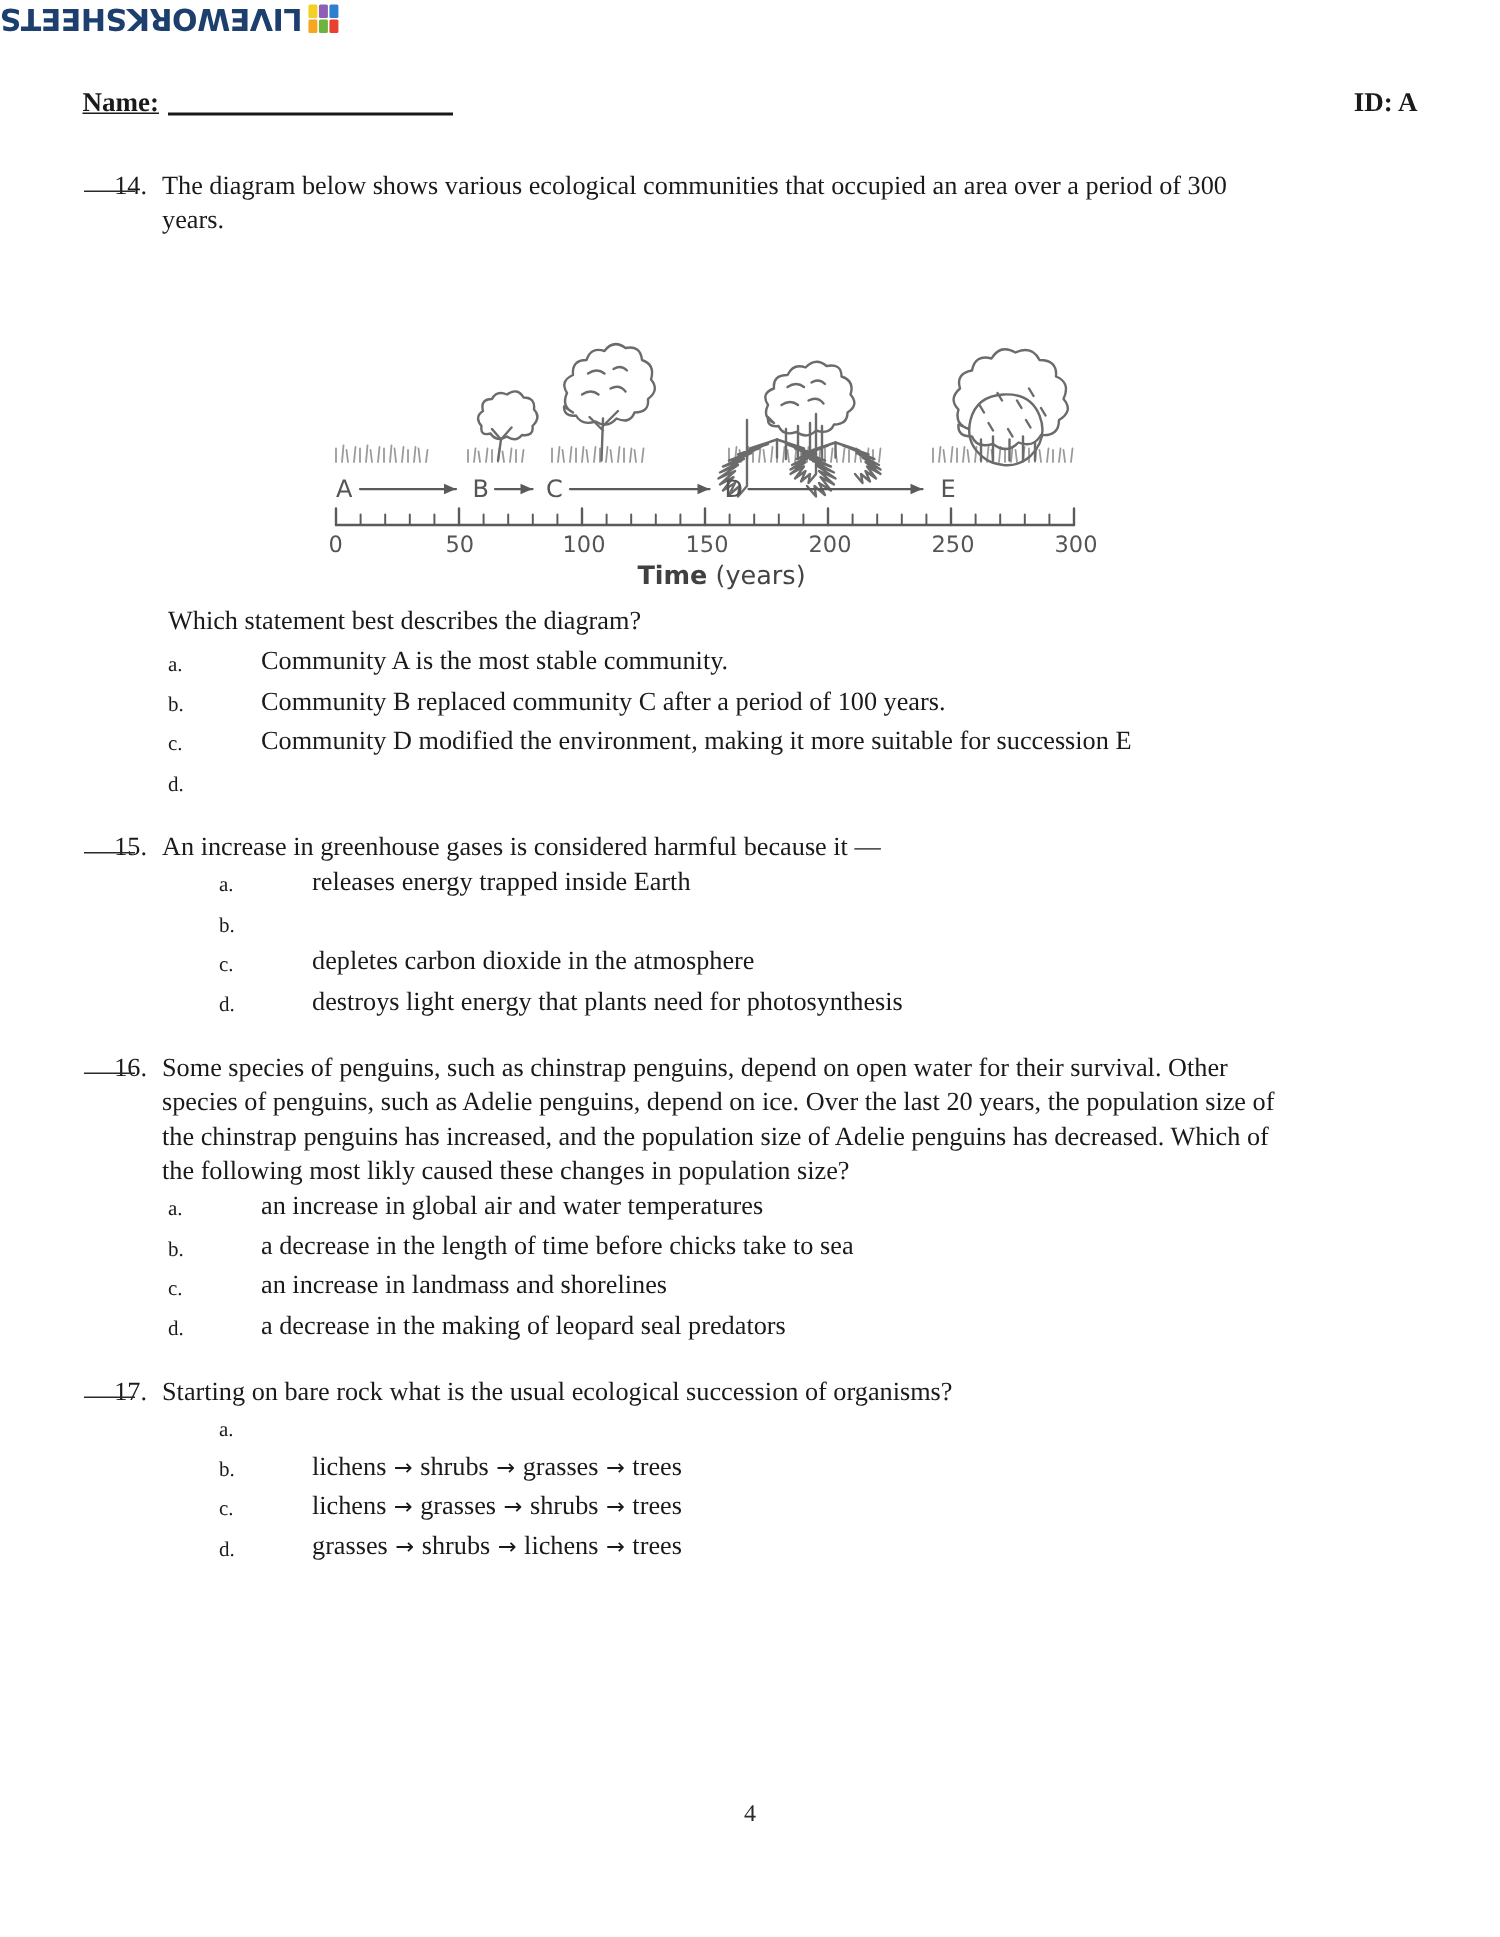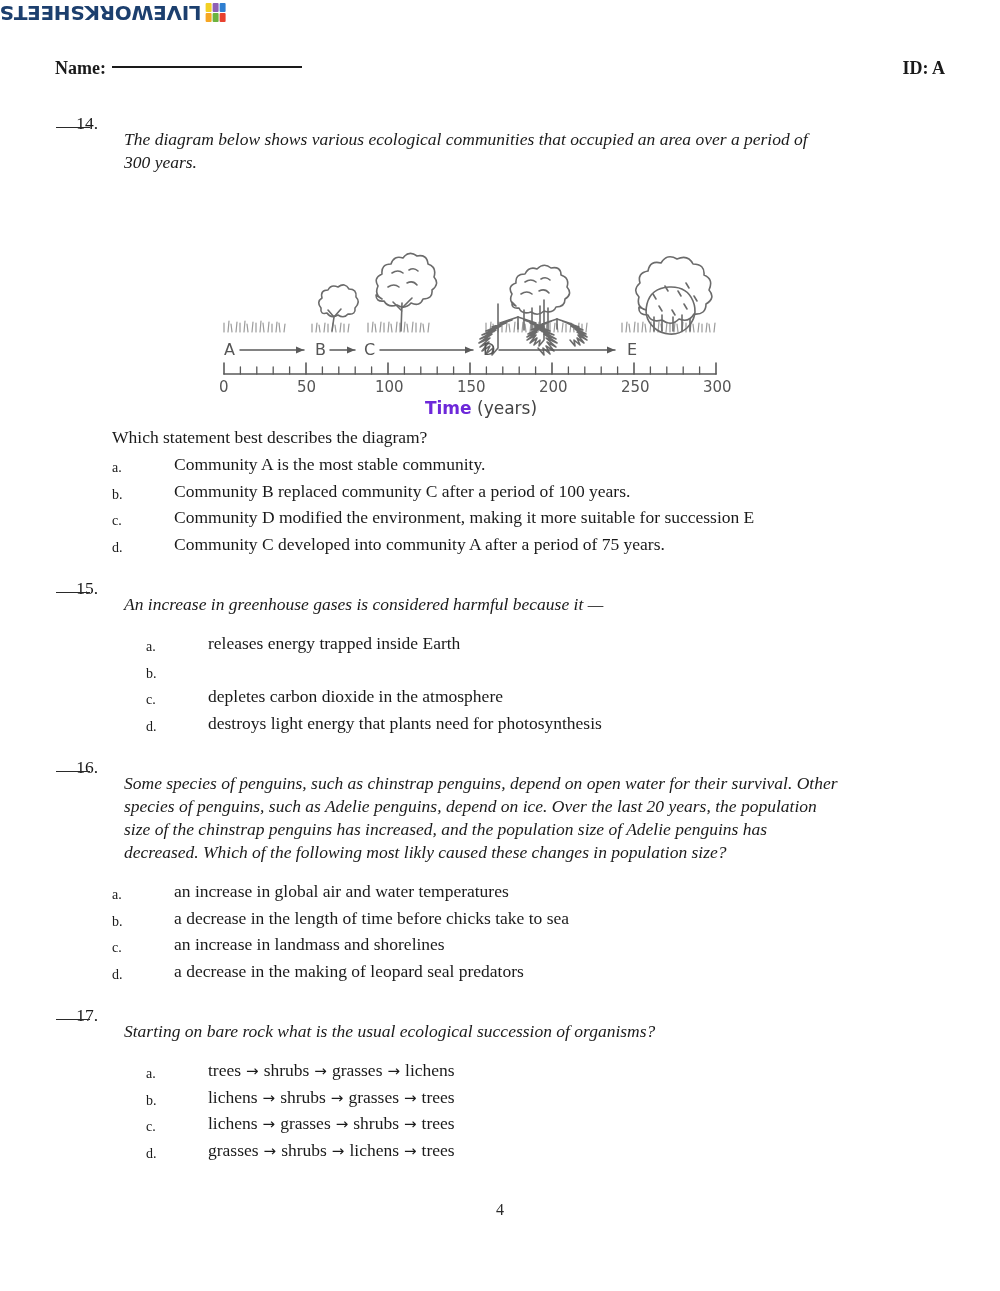--- a/index.html
+++ b/index.html
@@ -67,22 +67,23 @@
     position: absolute;
     top: 58px;
     left: 55px;
     width: 890px;
     display: flex;
     justify-content: space-between;
     align-items: baseline;
   }
   .name-block {
     display: flex;
-    align-items: center;
+    align-items: flex-end;
     gap: 6px;
+    text-decoration: underline;
   }
   .name-label {
     font-weight: bold;
     font-size: 18px;
   }
   .name-rule {
     display: inline-block;
     width: 190px;
     border-bottom: 2px solid #1a1a1a;
     height: 1px;
@@ -126,22 +127,21 @@
     padding-right: 10px;
     font-size: 17.5px;
     line-height: 23px;
   }
   .q-body {
     flex: 1 1 auto;
     font-size: 17.5px;
     line-height: 23px;
   }
   .q-stem {
-    margin: 16px;
-    font-style: italic;
+    margin: 0;
   }
   .q-subprompt {
     margin: 4px;
   }
 
   
   .choices {
     list-style: none;
     margin: 0;
     padding: 0;
@@ -191,21 +191,21 @@
   }
   .diagram-caption {
     text-align: center;
     margin-top: 2px;
     font-family: "DejaVu Sans", sans-serif;
     font-size: 17px;
     color: #444444;
   }
   .diagram-caption .cap-bold {
     font-weight: bold;
-    color: #6d28d9;
+    color: #404040;
   }
 
   
   .page-footer {
     position: absolute;
     bottom: 72px;
     left: 0;
     width: 1000px;
     text-align: center;
     font-size: 16px;
@@ -355,21 +355,20 @@
           <li class="choice">
             <span class="choice-letter">b.</span>
             <span class="choice-text">Community B replaced community C after a period of 100 years.</span>
           </li>
           <li class="choice">
             <span class="choice-letter">c.</span>
             <span class="choice-text">Community D modified the environment, making it more suitable for succession E</span>
           </li>
           <li class="choice">
             <span class="choice-letter">d.</span>
-            <span class="choice-text">Community C developed into community A after a period of 75 years.</span>
           </li>
         </ul>
       </div>
     </div>
   </div>
 
   <div class="question">
     <span class="q-blank"></span>
     <div class="q-row">
       <div class="q-num">15.</div>
@@ -426,21 +425,20 @@
 
   <div class="question">
     <span class="q-blank"></span>
     <div class="q-row">
       <div class="q-num">17.</div>
       <div class="q-body">
         <p class="q-stem">Starting on bare rock what is the usual ecological succession of organisms?</p>
         <ul class="choices choices-indent-deep">
           <li class="choice">
             <span class="choice-letter">a.</span>
-            <span class="choice-text"><span>trees</span><span class="arrow-glyph">→</span><span>shrubs</span><span class="arrow-glyph">→</span><span>grasses</span><span class="arrow-glyph">→</span><span>lichens</span></span>
           </li>
           <li class="choice">
             <span class="choice-letter">b.</span>
             <span class="choice-text"><span>lichens</span><span class="arrow-glyph">→</span><span>shrubs</span><span class="arrow-glyph">→</span><span>grasses</span><span class="arrow-glyph">→</span><span>trees</span></span>
           </li>
           <li class="choice">
             <span class="choice-letter">c.</span>
             <span class="choice-text"><span>lichens</span><span class="arrow-glyph">→</span><span>grasses</span><span class="arrow-glyph">→</span><span>shrubs</span><span class="arrow-glyph">→</span><span>trees</span></span>
           </li>
           <li class="choice">

